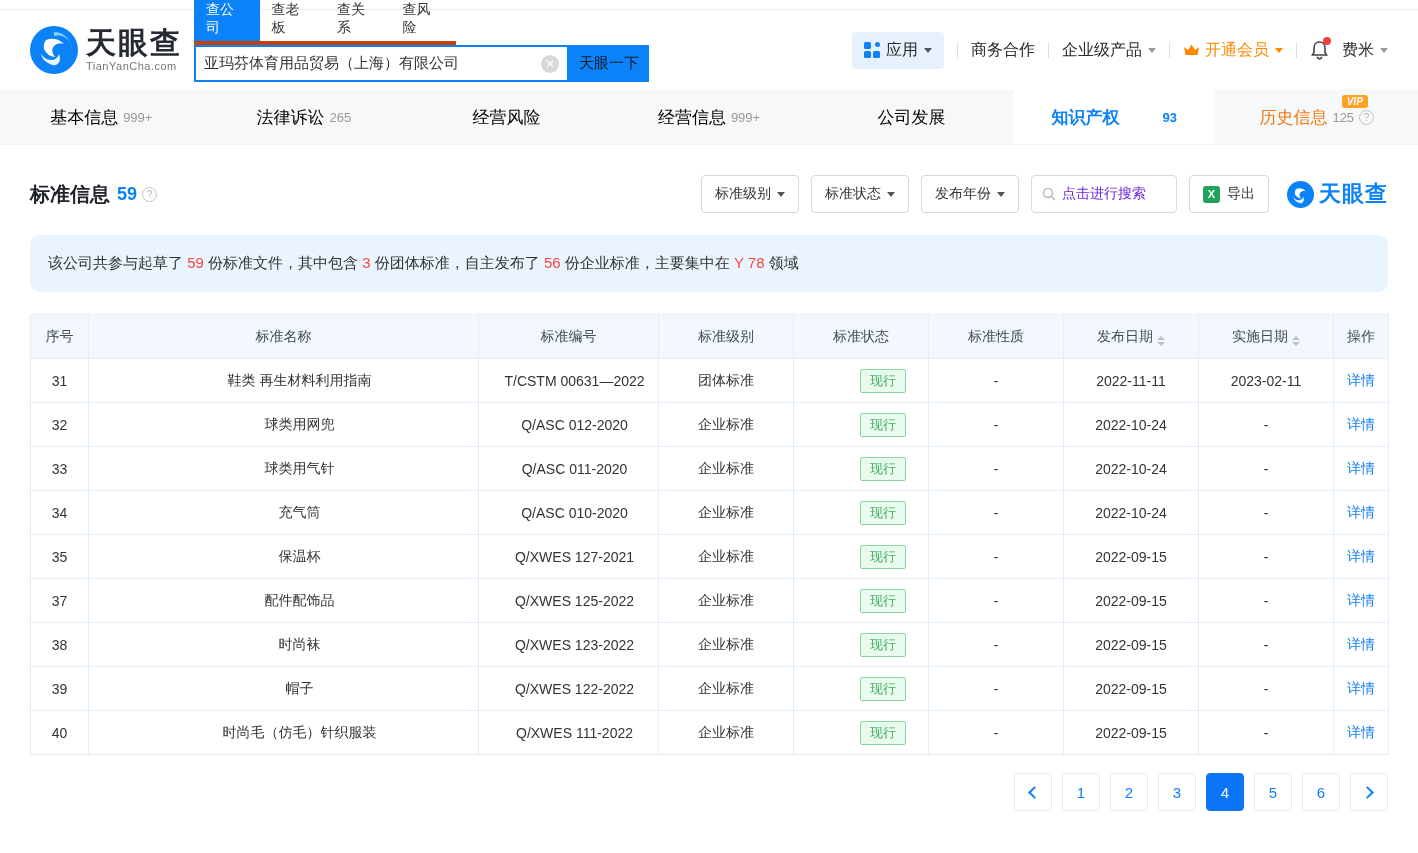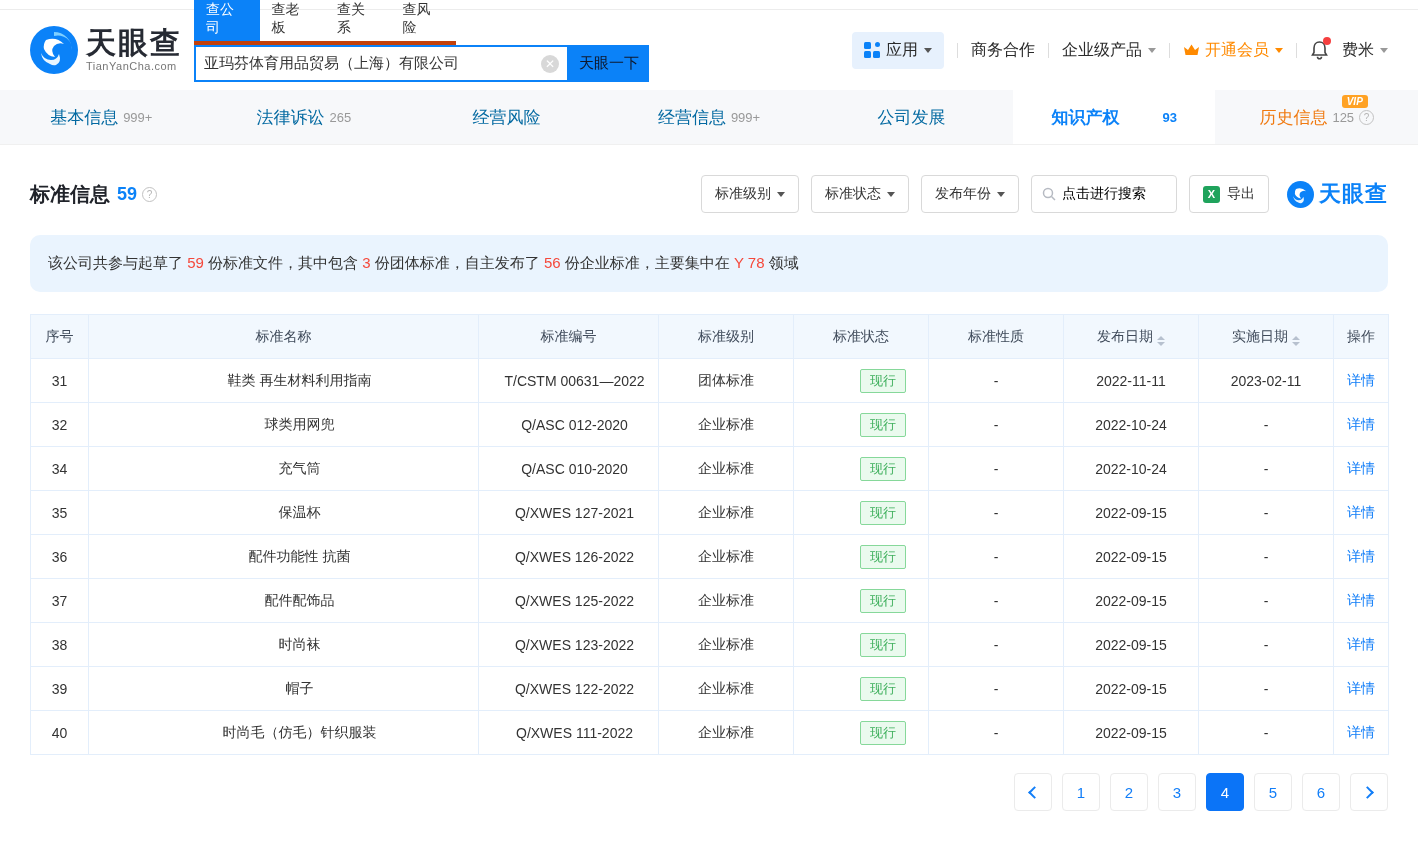--- a/index.html
+++ b/index.html
@@ -45,40 +45,40 @@
   .caret.lite { border-top-color:#999; }
   .caret.orange { border-top-color:#ff8a00; }
   .vip-nav { color:#ff8a00; }
   .crown-icon { margin-right:5px; display:inline-flex; }
   .bell-wrap { position:relative; display:inline-flex; }
   .bell-dot { position:absolute; top:-3px; right:-2px; width:8px; height:8px; border-radius:50%; background:#f53f3f; }
 
   
   .tabbar { height:55px; background:#f7f8fa; display:flex; border-bottom:1px solid #f0f0f0; }
   .ctab { flex:1; display:flex; align-items:center; justify-content:center; cursor:pointer; position:relative; }
-  .ctab-label { font-size:17px; color:#0369a1; }
+  .ctab-label { font-size:17px; color:#000000; }
   .ctab-count { font-size:13px; color:#999; margin-left:5px; }
   .ctab.active { background:#fff;gap:38px; }
   .ctab.active .ctab-label, .ctab.active .ctab-count { color:#0b82f8; font-weight:bold; }
   .ctab.vip .ctab-label { color:#f07a11; }
   .vip-badge { position:absolute; top:5px; margin-left:76px; background:#ffa224; color:#fff;
     font-size:10px; font-weight:bold; font-style:italic; padding:1px 5px; border-radius:3px; }
   .help-circle { width:15px; height:15px; border:1px solid #c2c2c2; border-radius:50%; color:#b5b5b5;
     font-size:10px; line-height:14px; text-align:center; margin-left:5px; flex:none; }
 
   
   .content { padding:0 30px; }
   .section-head { margin-top:30px; display:flex; align-items:center; }
   .sec-title { font-size:20px; font-weight:bold; color:#20232a; }
   .sec-count { font-size:18px; font-weight:bold; color:#0b82f8; margin-left:7px; }
   .sec-right { margin-left:auto; display:flex; align-items:center; gap:12px; }
   .filter-btn { height:38px; border:1px solid #d9d9d9; border-radius:4px; background:#fff;
     display:flex; align-items:center; padding:0 13px; font-size:14px; color:#333; cursor:pointer; }
   .mini-search { width:146px; height:38px; border:1px solid #d9d9d9; border-radius:4px;
-    display:flex; align-items:center; padding:0 10px; color:#000000; font-size:14px; cursor:text; }
+    display:flex; align-items:center; padding:0 10px; color:#6d28d9; font-size:14px; cursor:text; }
   .mini-search svg { margin-right:6px; flex:none; }
   .export-btn { height:38px; border:1px solid #d9d9d9; border-radius:4px; background:#fff;
     display:flex; align-items:center; padding:0 13px; font-size:14px; color:#333; cursor:pointer; gap:7px; }
   .xls-icon { width:17px; height:17px; background:#1fa35c; border-radius:3px; color:#fff;
     font-size:11px; font-weight:bold; line-height:17px; text-align:center; }
   .watermark { display:flex; align-items:center; margin-left:6px; }
   .watermark .wm-text { font-size:22px; font-weight:bold; color:#0b82f8; margin-left:5px; letter-spacing:1px; }
 
   .summary { margin-top:22px; background:#eaf4fe; padding:19px 18px; font-size:15px; color:#333; border-radius:10px; }
   .summary .hl { color:#f5483b; }
@@ -301,45 +301,45 @@
           <td class="c-name">球类用网兜</td>
           <td class="c-code">Q/ASC 012-2020</td>
           <td>企业标准</td>
           <td><span class="status-badge">现行</span></td>
           <td>-</td>
           <td>2022-10-24</td>
           <td>-</td>
           <td><a class="detail-link">详情</a></td>
         </tr>
         <tr>
+          <td>33</td>
+          <td class="c-name">球类用气针</td>
+          <td class="c-code">Q/ASC 011-2020</td>
+          <td>企业标准</td>
+          <td><span class="status-badge">现行</span></td>
+          <td>-</td>
+          <td>2022-10-24</td>
+          <td>-</td>
+          <td><a class="detail-link">详情</a></td>
+        </tr>
+        <tr>
           <td>34</td>
           <td class="c-name">充气筒</td>
           <td class="c-code">Q/ASC 010-2020</td>
           <td>企业标准</td>
           <td><span class="status-badge">现行</span></td>
           <td>-</td>
           <td>2022-10-24</td>
           <td>-</td>
           <td><a class="detail-link">详情</a></td>
         </tr>
         <tr>
           <td>35</td>
           <td class="c-name">保温杯</td>
           <td class="c-code">Q/XWES 127-2021</td>
-          <td>企业标准</td>
-          <td><span class="status-badge">现行</span></td>
-          <td>-</td>
-          <td>2022-09-15</td>
-          <td>-</td>
-          <td><a class="detail-link">详情</a></td>
-        </tr>
-        <tr>
-          <td>36</td>
-          <td class="c-name">配件功能性 抗菌</td>
-          <td class="c-code">Q/XWES 126-2022</td>
           <td>企业标准</td>
           <td><span class="status-badge">现行</span></td>
           <td>-</td>
           <td>2022-09-15</td>
           <td>-</td>
           <td><a class="detail-link">详情</a></td>
         </tr>
         <tr>
           <td>37</td>
           <td class="c-name">配件配饰品</td>

